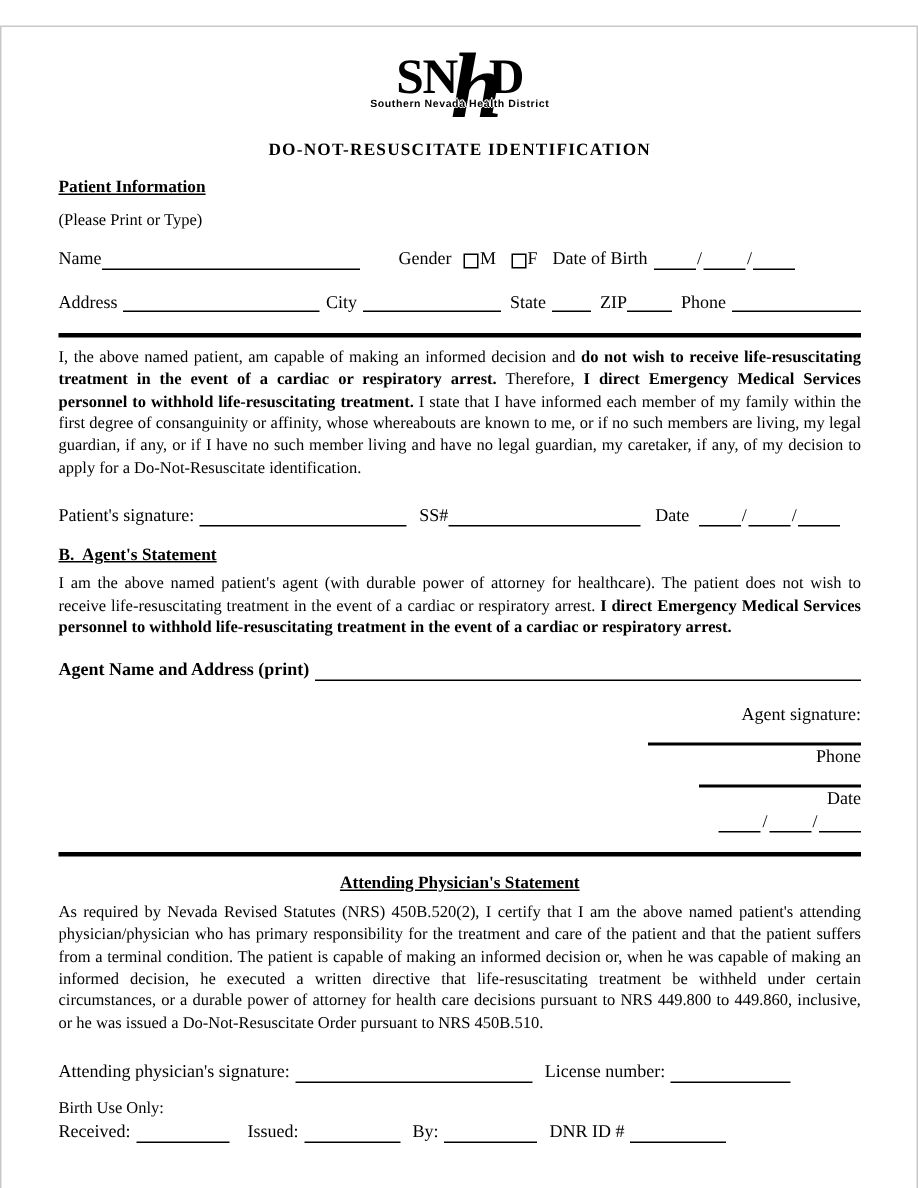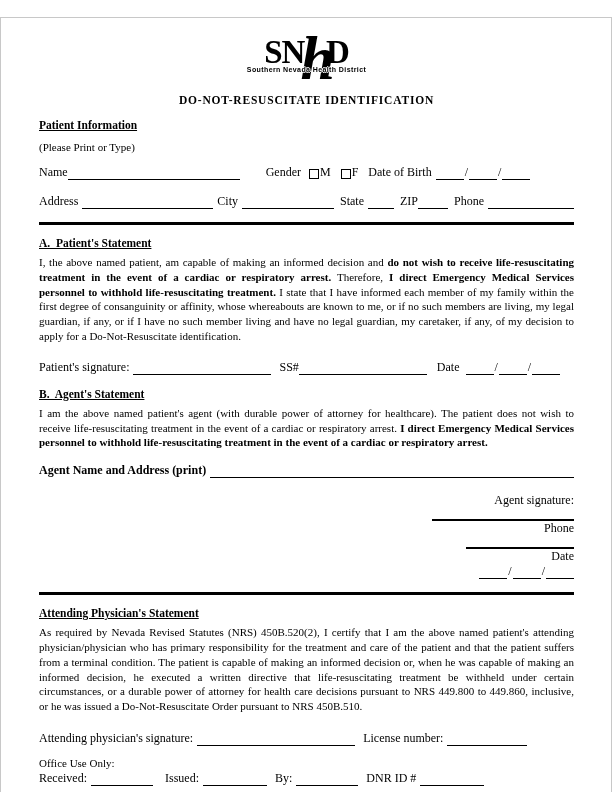--- a/index.html
+++ b/index.html
@@ -49,31 +49,31 @@
   .flexblank { flex:1; }
   .checkbox { display:inline-block; width:10px; height:10px; border:1px solid #000; margin:0 1px 1px 0; vertical-align:-1px; }
   .dategroup { display:inline-flex; align-items:flex-end; }
   .dateblank { display:inline-block; width:28px; border-bottom:1px solid #000; height:13px; }
   .slash { padding:0 1px; }
 
   .rule { border:none; border-top:3px solid #000; height:0; }
   .h-patient   { margin-top:13px; }
   .note        { margin-top:10px; }
   .row-name    { margin-top:12px; }
-  .row-addr    { margin-top:14px; }
+  .row-addr    { margin-top:14px;align-items:center; }
   .rule-1      { margin-top:13px; }
   .h-a         { margin-top:12px; }
   .para-a      { margin-top:6px; }
   .row-psig    { margin-top:16px; }
   .h-b         { margin-top:13px; }
   .para-b      { margin-top:6px; }
   .row-aname   { margin-top:13px;font-weight:bold; }
   .row-asig    { margin-top:15px;flex-direction:column; }
   .rule-2      { margin-top:13px; }
-  .h-phy       { margin-top:12px; }
+  .h-phy       { margin-top:12px;text-align:center; }
   .para-phy    { margin-top:6px; }
   .row-phyname { margin-top:12px; }
   .row-physig  { margin-top:17px; }
   .h-office    { margin-top:11px; font-size:11px; }
   .row-office  { margin-top:2px; }
 
   .gap4{margin-left:4px;} .gap6{margin-left:6px;} .gap8{margin-left:8px;}
   .gap10{margin-left:10px;} .gap12{margin-left:12px;} .gap26{margin-left:26px;} .gap30{margin-left:30px;}
 
   
@@ -123,21 +123,20 @@
     <span class="gap6">State</span>
     <span class="blank gap4" style="width:26px;"></span>
     <span class="gap6">ZIP</span>
     <span class="blank" style="width:30px;"></span>
     <span class="gap6">Phone</span>
     <span class="blank gap4" style="width:86px;"></span>
   </div>
 
   <hr class="rule rule-1">
 
-  <div class="sec-heading h-a">A.  Patient's Statement</div>
   <div class="para para-a"><span>I, the above named patient, am capable of making an informed decision and </span><b>do not wish to receive life-resuscitating treatment in the event of a cardiac or respiratory arrest.</b><span>  Therefore, </span><b>I direct Emergency Medical Services personnel to withhold life-resuscitating treatment.</b><span>  I state that I have informed each member of my family within the first degree of consanguinity or affinity, whose whereabouts are known to me, or if no such members are living, my legal guardian, if any, or if I have no such member living and have no legal guardian, my caretaker, if any, of my decision to apply for a Do-Not-Resuscitate identification.</span></div>
 
   <div class="row row-psig">
     <span>Patient's signature:</span>
     <span class="blank gap4" style="width:138px;"></span>
     <span class="gap8">SS#</span>
     <span class="blank" style="width:128px;"></span>
     <span class="gap10">Date</span>
     <span class="dategroup gap6">
       <span class="dateblank"></span>
@@ -177,21 +176,21 @@
   <div class="para para-phy">As required by Nevada Revised Statutes (NRS) 450B.520(2), I certify that I am the above named patient's attending physician/physician who has primary responsibility for the treatment and care of the patient and that the patient suffers from a terminal condition.  The patient is capable of making an informed decision or, when he was capable of making an informed decision, he executed a written directive that life-resuscitating treatment be withheld under certain circumstances, or a durable power of attorney for health care decisions pursuant to NRS 449.800 to 449.860, inclusive, or he was issued a Do-Not-Resuscitate Order pursuant to NRS 450B.510.</div>
 
 
   <div class="row row-physig">
     <span>Attending physician's signature:</span>
     <span class="blank gap4" style="width:158px;"></span>
     <span class="gap8">License number:</span>
     <span class="blank gap4" style="width:80px;"></span>
   </div>
 
-  <div class="h-office">Office Use Only:</div>
+  <div class="h-office">Birth Use Only:</div>
   <div class="row row-office">
     <span>Received:</span>
     <span class="blank gap4" style="width:62px;"></span>
     <span class="gap12">Issued:</span>
     <span class="blank gap4" style="width:64px;"></span>
     <span class="gap8">By:</span>
     <span class="blank gap4" style="width:62px;"></span>
     <span class="gap8">DNR ID #</span>
     <span class="blank gap4" style="width:64px;"></span>
   </div>

